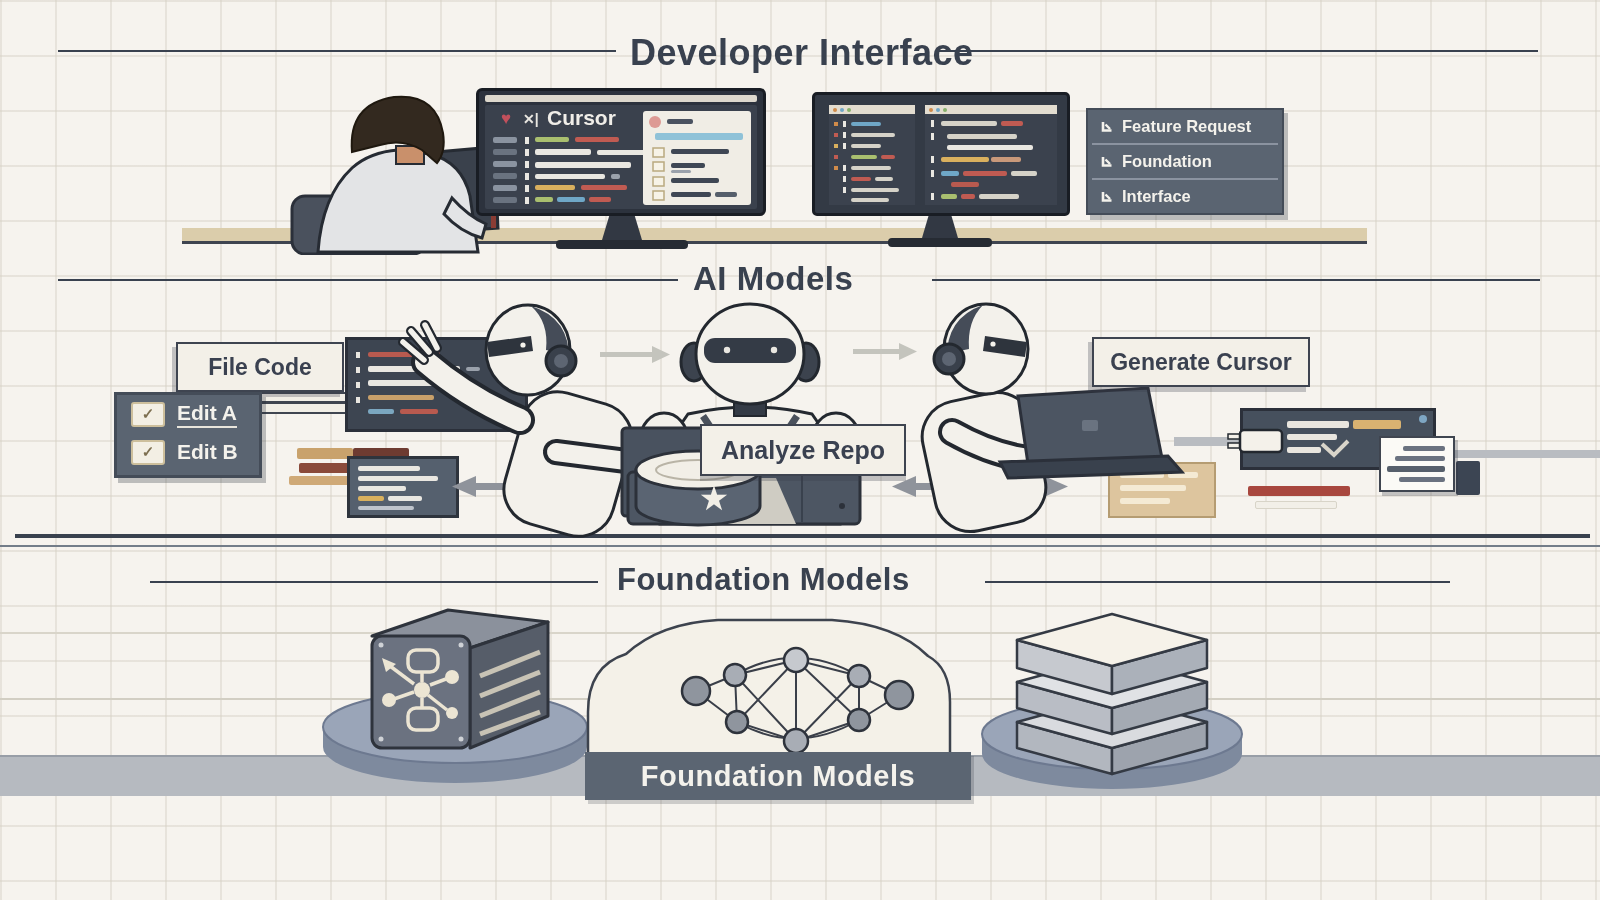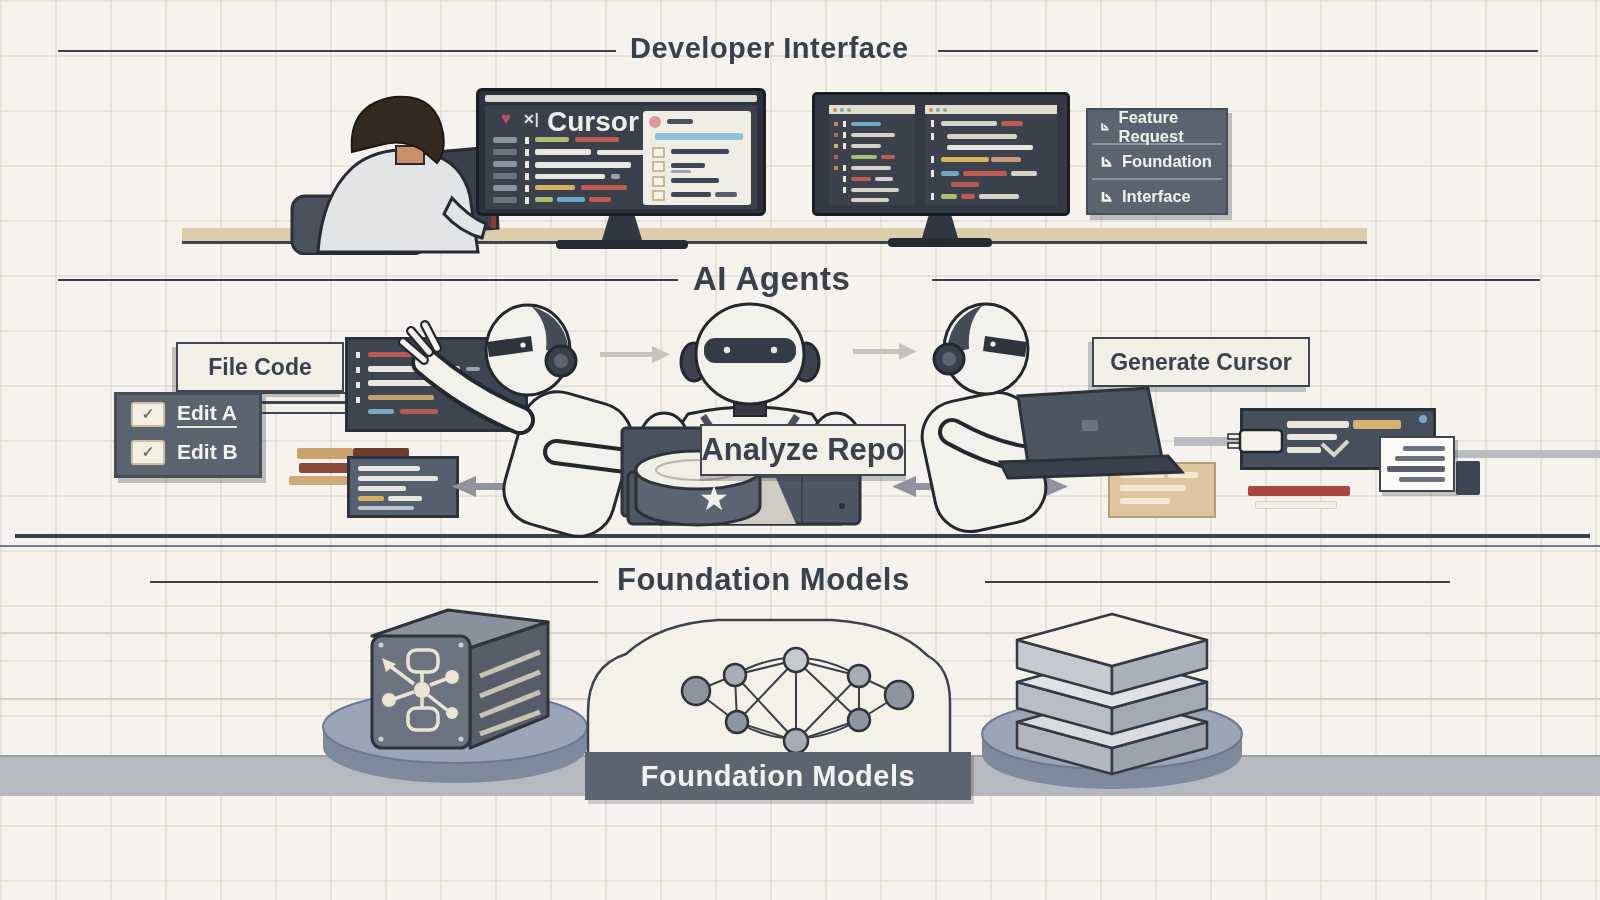--- a/index.html
+++ b/index.html
@@ -35,40 +35,40 @@
 <div class="abs z0" style="left:182px;top:228px;width:1185px;height:14px;background:#dbcdab;"></div>
 <div class="abs z0" style="left:182px;top:241px;width:1185px;height:3px;background:#3e4450;"></div>
 
 <div class="abs z0" style="left:15px;top:534px;width:1575px;height:4px;background:#39414e;"></div>
 <div class="abs z0" style="left:0;top:545px;width:1600px;height:2px;background:#737d89;"></div>
 
 <div class="abs z0" style="left:0;top:632px;width:1600px;height:2px;background:#d9d5ca;"></div>
 <div class="abs z0" style="left:0;top:698px;width:1600px;height:2px;background:#d2cec3;"></div>
 <div class="abs z0" style="left:0;top:755px;width:1600px;height:39px;background:#b6bac0;border-top:2px solid #989ea7;"></div>
 
-<div class="abs z3 sec-title" style="left:630px;top:32px;font-size:29px;">Developer Interface</div>
+<div class="abs z3 sec-title" style="left:630px;top:32px;font-size:36px;">Developer Interface</div>
 <div class="hline z0" style="left:58px;top:50px;width:558px;"></div>
 <div class="hline z0" style="left:938px;top:50px;width:600px;"></div>
 
 <svg class="abs z1" style="left:180px;top:80px;" width="330" height="175" viewBox="180 80 330 175">
   <rect x="292" y="196" width="134" height="58" rx="13" fill="#4a515d" stroke="#2b303a" stroke-width="3"></rect>
   <polygon points="436,152 494,147 498,228 441,232" fill="#3a414c" stroke="#262b33" stroke-width="3"></polygon>
   <rect x="491" y="152" width="5" height="76" fill="#8a3c34"></rect>
   <path d="M318 252 Q322 196 352 168 Q370 152 398 150 L430 154 Q462 162 470 196 L478 252 Z" fill="#e3e4e6" stroke="#262b33" stroke-width="3"></path>
   <path d="M452 198 Q468 216 486 224 L482 238 Q460 232 444 214 Z" fill="#e3e4e6" stroke="#262b33" stroke-width="3"></path>
   <rect x="396" y="146" width="28" height="18" fill="#c9906b" stroke="#262b33" stroke-width="2"></rect>
   <path d="M352 152 Q348 104 394 97 Q436 93 443 133 Q446 152 437 163 L422 150 Q402 138 380 145 Z" fill="#33291f" stroke="#1f180f" stroke-width="2"></path>
 </svg>
 
 <div class="abs z2" style="left:476px;top:88px;width:290px;height:128px;background:#2c323d;border:3px solid #191d24;border-radius:6px;box-sizing:border-box;">
   <div class="abs" style="left:6px;top:4px;width:272px;height:7px;background:#ddd8cd;border-radius:2px;"></div>
   <div class="abs" style="left:6px;top:14px;width:272px;height:104px;background:#3a414d;border-radius:2px;overflow:hidden;">
     <span class="abs" style="left:16px;top:4px;color:#c2505c;font-size:17px;font-weight:700;">♥</span>
     <span class="abs" style="left:38px;top:6px;color:#e9e7e1;font-size:14px;font-weight:700;">✕|</span>
-    <span class="abs" style="left:62px;top:1px;color:#f0eee9;font-size:28px;font-weight:800;">Cursor</span>
+    <span class="abs" style="left:62px;top:1px;color:#f0eee9;font-size:21px;font-weight:800;">Cursor</span>
     <svg class="abs" style="left:0;top:0;" width="272" height="104" viewBox="0 0 272 104">
       <g fill="#8a93a0">
         <rect x="8" y="32" width="24" height="6" rx="2"></rect>
           <rect x="8" y="44" width="24" height="6" rx="2" fill="#6a7380"></rect>
         <rect x="8" y="56" width="24" height="6" rx="2"></rect>
           <rect x="8" y="68" width="24" height="6" rx="2" fill="#6a7380"></rect>
         <rect x="8" y="80" width="24" height="6" rx="2"></rect>
           <rect x="8" y="92" width="24" height="6" rx="2" fill="#6a7380"></rect>
       </g>
       <g fill="#e9e7e1">
@@ -172,21 +172,21 @@
       <rect x="6" y="79" width="3" height="7" fill="#e9e7e1"></rect>
         <rect x="16" y="80" width="16" height="5" rx="2" fill="#a9bf6f"></rect>
         <rect x="36" y="80" width="14" height="5" rx="2" fill="#c05b52"></rect>
         <rect x="54" y="80" width="40" height="5" rx="2" fill="#d5d2c8"></rect>
     </svg>
   </div>
 </div>
 <div class="abs z2" style="left:922px;top:216px;width:36px;height:22px;background:#323843;clip-path:polygon(18% 0,82% 0,100% 100%,0 100%);"></div>
 <div class="abs z2" style="left:888px;top:238px;width:104px;height:9px;background:#262b33;border-radius:4px;"></div>
 
-<div class="abs z3 slate-list" style="left:1086px;top:108px;width:142px;box-sizing:border-box;">
+<div class="abs z3 slate-list" style="left:1086px;top:108px;width:198px;box-sizing:border-box;">
   <div class="task-row">
     <svg width="13" height="12" viewBox="0 0 13 12">
       <path d="M3 1 V9.5 H11.5" fill="none" stroke="#f4f2ec" stroke-width="2.6"></path>
         <path d="M5.5 3.5 L10 8" stroke="#f4f2ec" stroke-width="2.4"></path>
     </svg>
     <span>Feature Request</span>
   </div>
   <div class="task-div"></div>
   <div class="task-row">
     <svg width="13" height="12" viewBox="0 0 13 12">
@@ -198,21 +198,21 @@
   <div class="task-div"></div>
   <div class="task-row">
     <svg width="13" height="12" viewBox="0 0 13 12">
       <path d="M3 1 V9.5 H11.5" fill="none" stroke="#f4f2ec" stroke-width="2.6"></path>
         <path d="M5.5 3.5 L10 8" stroke="#f4f2ec" stroke-width="2.4"></path>
     </svg>
     <span>Interface</span>
   </div>
 </div>
 
-<div class="abs z3 sec-title" style="left:693px;top:260px;font-size:33px;">AI Agents</div>
+<div class="abs z3 sec-title" style="left:693px;top:260px;font-size:33px;">AI Models</div>
 <div class="hline z0" style="left:58px;top:279px;width:620px;"></div>
 <div class="hline z0" style="left:932px;top:279px;width:608px;"></div>
 
 <div class="abs z1" style="left:246px;top:392px;width:236px;height:22px;background:#f1eee6;border:2px solid #3f4550;box-sizing:border-box;">
   <div style="position:absolute;left:12px;top:7px;width:160px;height:3px;background:#3f4550;"></div>
 </div>
 
 <div class="abs z1" style="left:345px;top:337px;width:183px;height:95px;background:#3d4551;border:3px solid #2b303a;box-sizing:border-box;">
   <svg width="177" height="89" viewBox="0 0 177 89">
     <g fill="#e9e7e1">
@@ -384,21 +384,21 @@
       </span>
     <span style="border-bottom:2px solid #e8e5dc;padding-bottom:1px;">Edit A</span>
   </div>
   <div class="file-row" style="padding-bottom:4px;">
     <span class="chk">
         <span>✓</span>
       </span>
     <span>Edit B</span>
   </div>
 </div>
-<div class="label-box z3" style="left:700px;top:424px;width:202px;height:48px;font-size:31px;box-shadow:0 5px 0 rgba(56,62,76,.28);">
+<div class="label-box z3" style="left:700px;top:424px;width:202px;height:48px;font-size:25px;box-shadow:0 5px 0 rgba(56,62,76,.28);">
   <span>Analyze Repo</span>
 </div>
 <div class="label-box z3" style="left:1092px;top:337px;width:214px;height:46px;font-size:23px;">
   <span>Generate Cursor</span>
 </div>
 
 <div class="abs z3 sec-title" style="left:617px;top:562px;font-size:31px;">Foundation Models</div>
 <div class="hline z0" style="left:150px;top:581px;width:448px;"></div>
 <div class="hline z0" style="left:985px;top:581px;width:465px;"></div>
 

